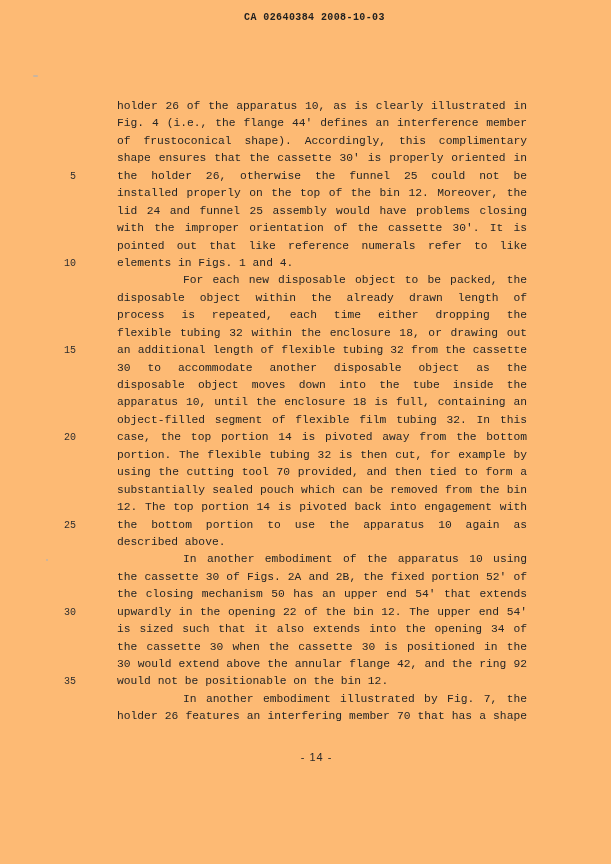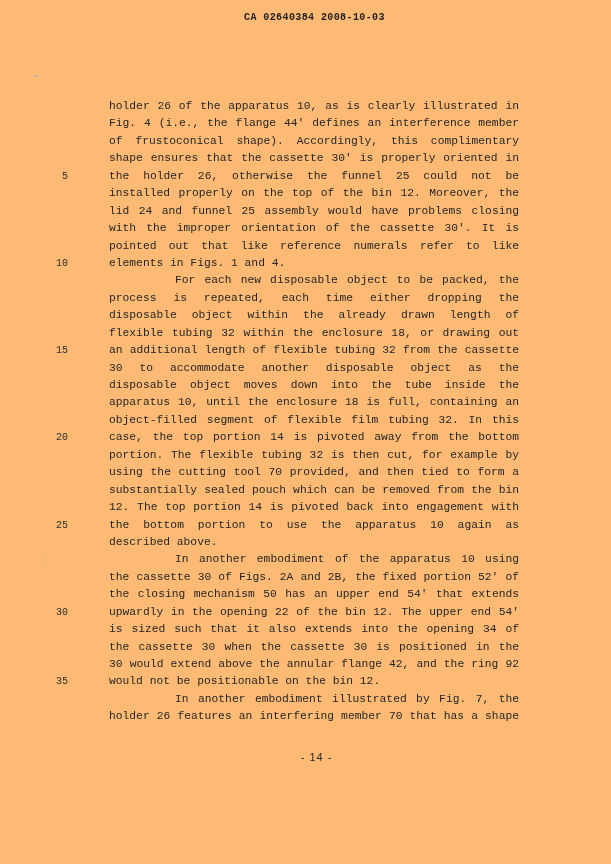--- a/index.html
+++ b/index.html
@@ -19,20 +19,21 @@
     text-align: center;
     transform: translateX(9px);
     font-size: 10px; font-weight: bold;
     letter-spacing: 0.4px;
     color: #1f1f1f;
     white-space: pre;
   }
   .body-text {
     position: absolute; top: 98px; left: 0;
     color: #262626;
+    padding-left: 8px;
   }
   .line {
     display: flex;
     height: 17.45px; line-height: 17.45px;
     font-size: 11.3px;
     white-space: nowrap;
   }
   .line .num {
     display: inline-block;
     width: 68px;
@@ -117,25 +118,25 @@
       <div class="line plain">
     <span class="num">10</span>
     <span class="txt">elements in Figs. 1 and 4.</span>
   </div>
       <div class="line indent">
     <span class="num"></span>
     <span class="txt">For each new disposable object to be packed, the</span>
   </div>
       <div class="line">
     <span class="num"></span>
+    <span class="txt">disposable object within the already drawn length of</span>
+  </div>
+      <div class="line">
+    <span class="num"></span>
     <span class="txt">process is repeated, each time either dropping the</span>
-  </div>
-      <div class="line">
-    <span class="num"></span>
-    <span class="txt">disposable object within the already drawn length of</span>
   </div>
       <div class="line">
     <span class="num"></span>
     <span class="txt">flexible tubing 32 within the enclosure 18, or drawing out</span>
   </div>
       <div class="line">
     <span class="num">15</span>
     <span class="txt">an additional length of flexible tubing 32 from the cassette</span>
   </div>
       <div class="line">

